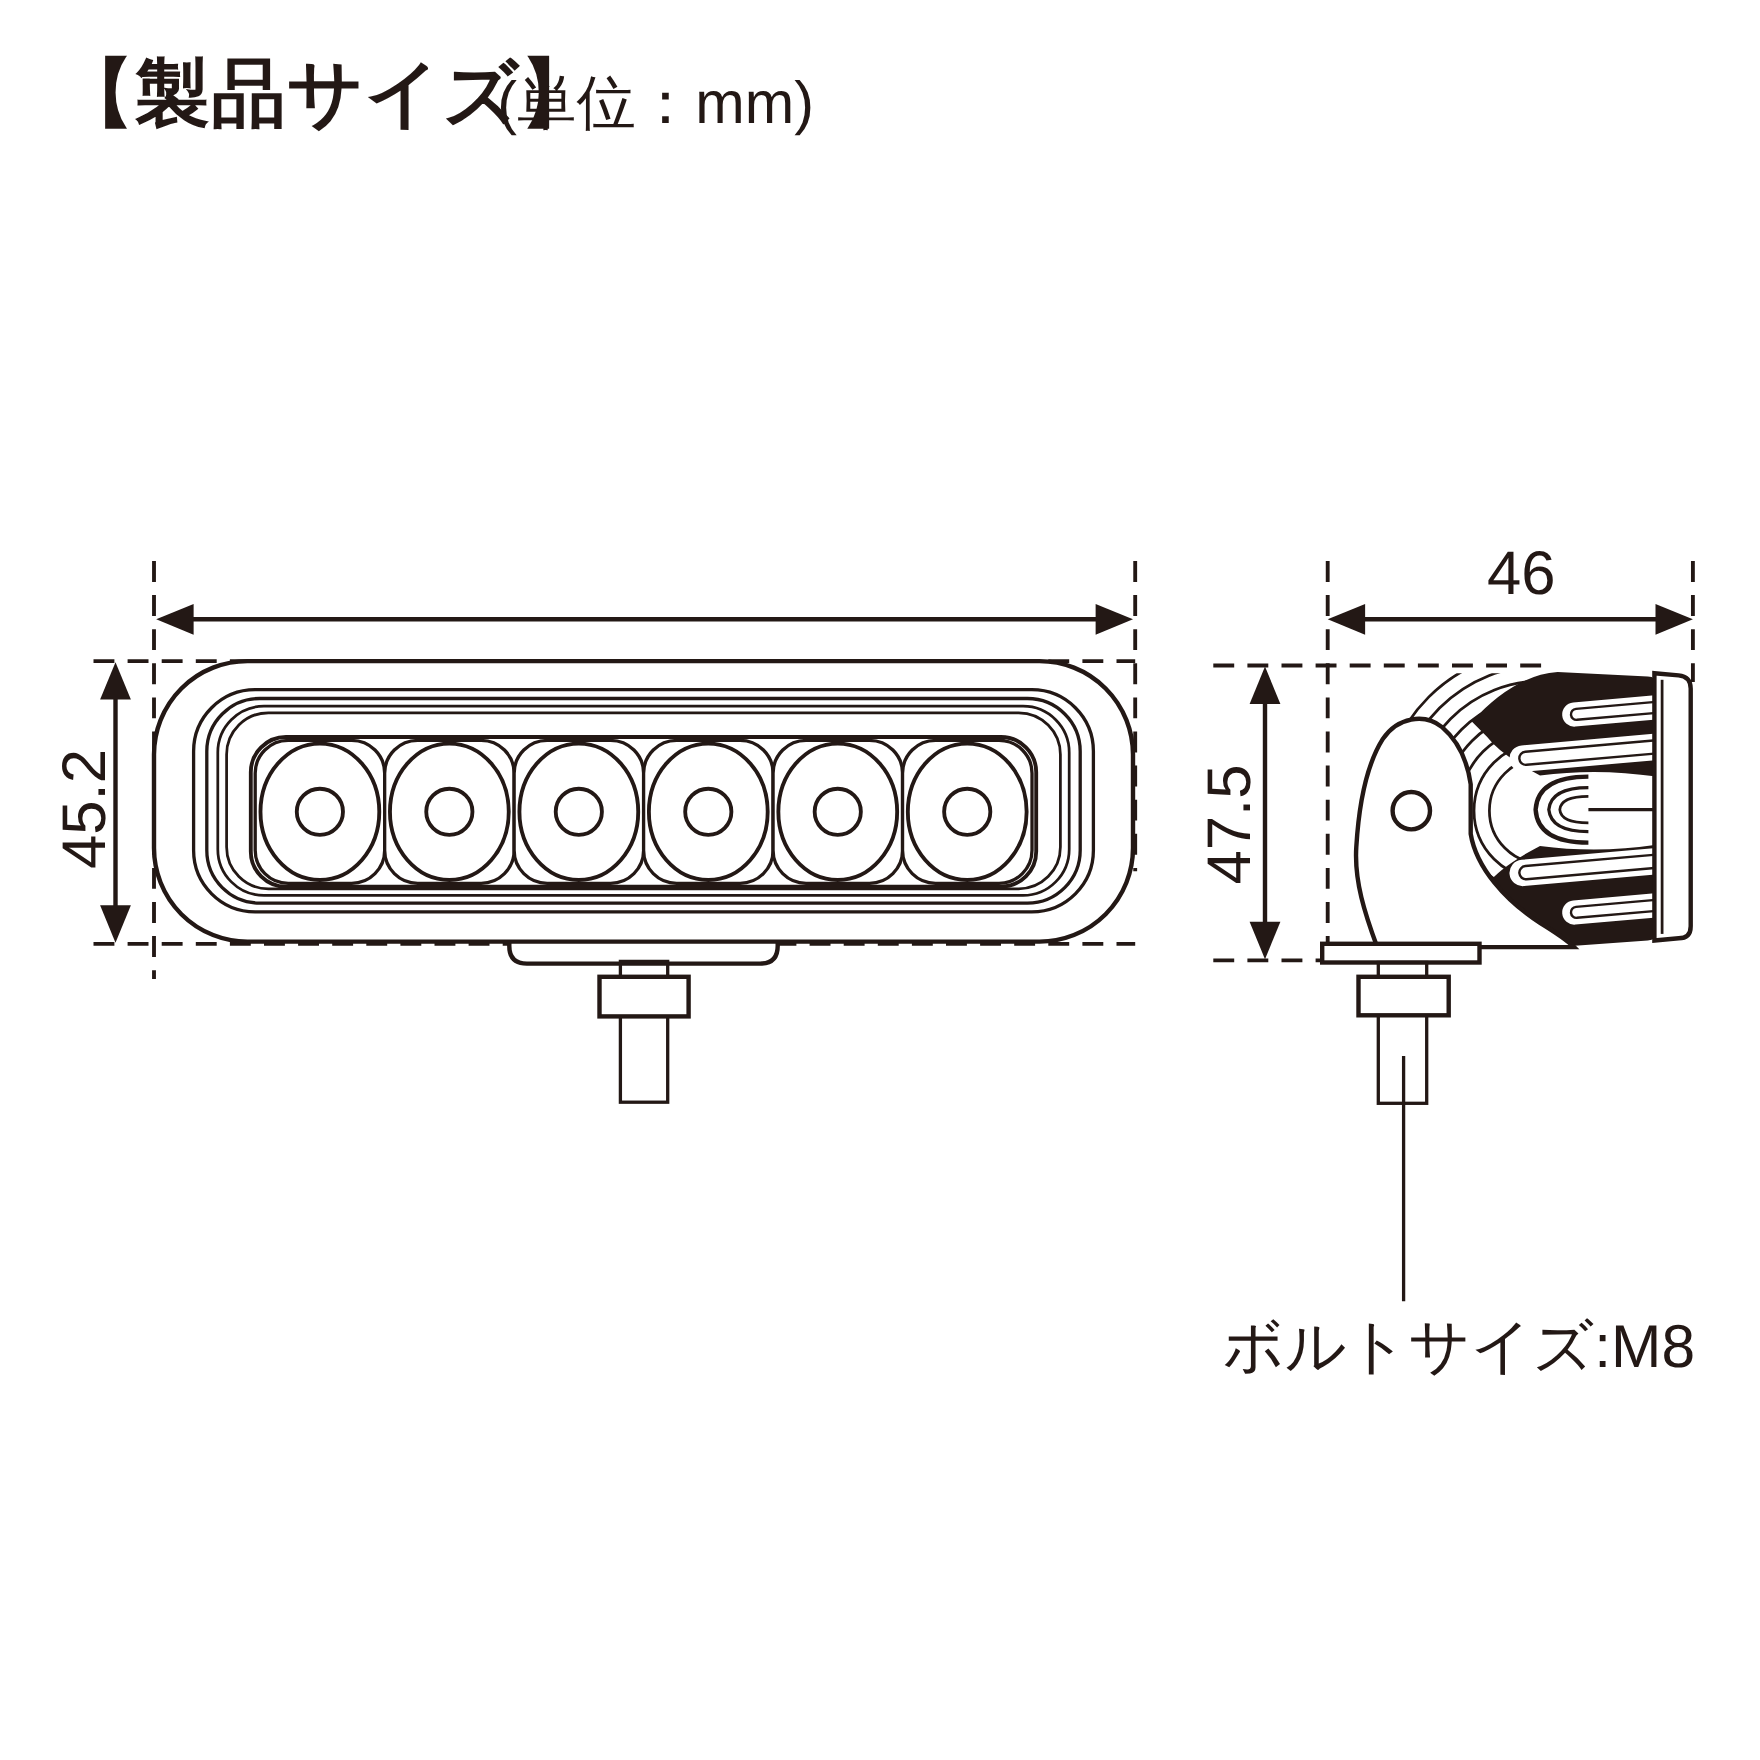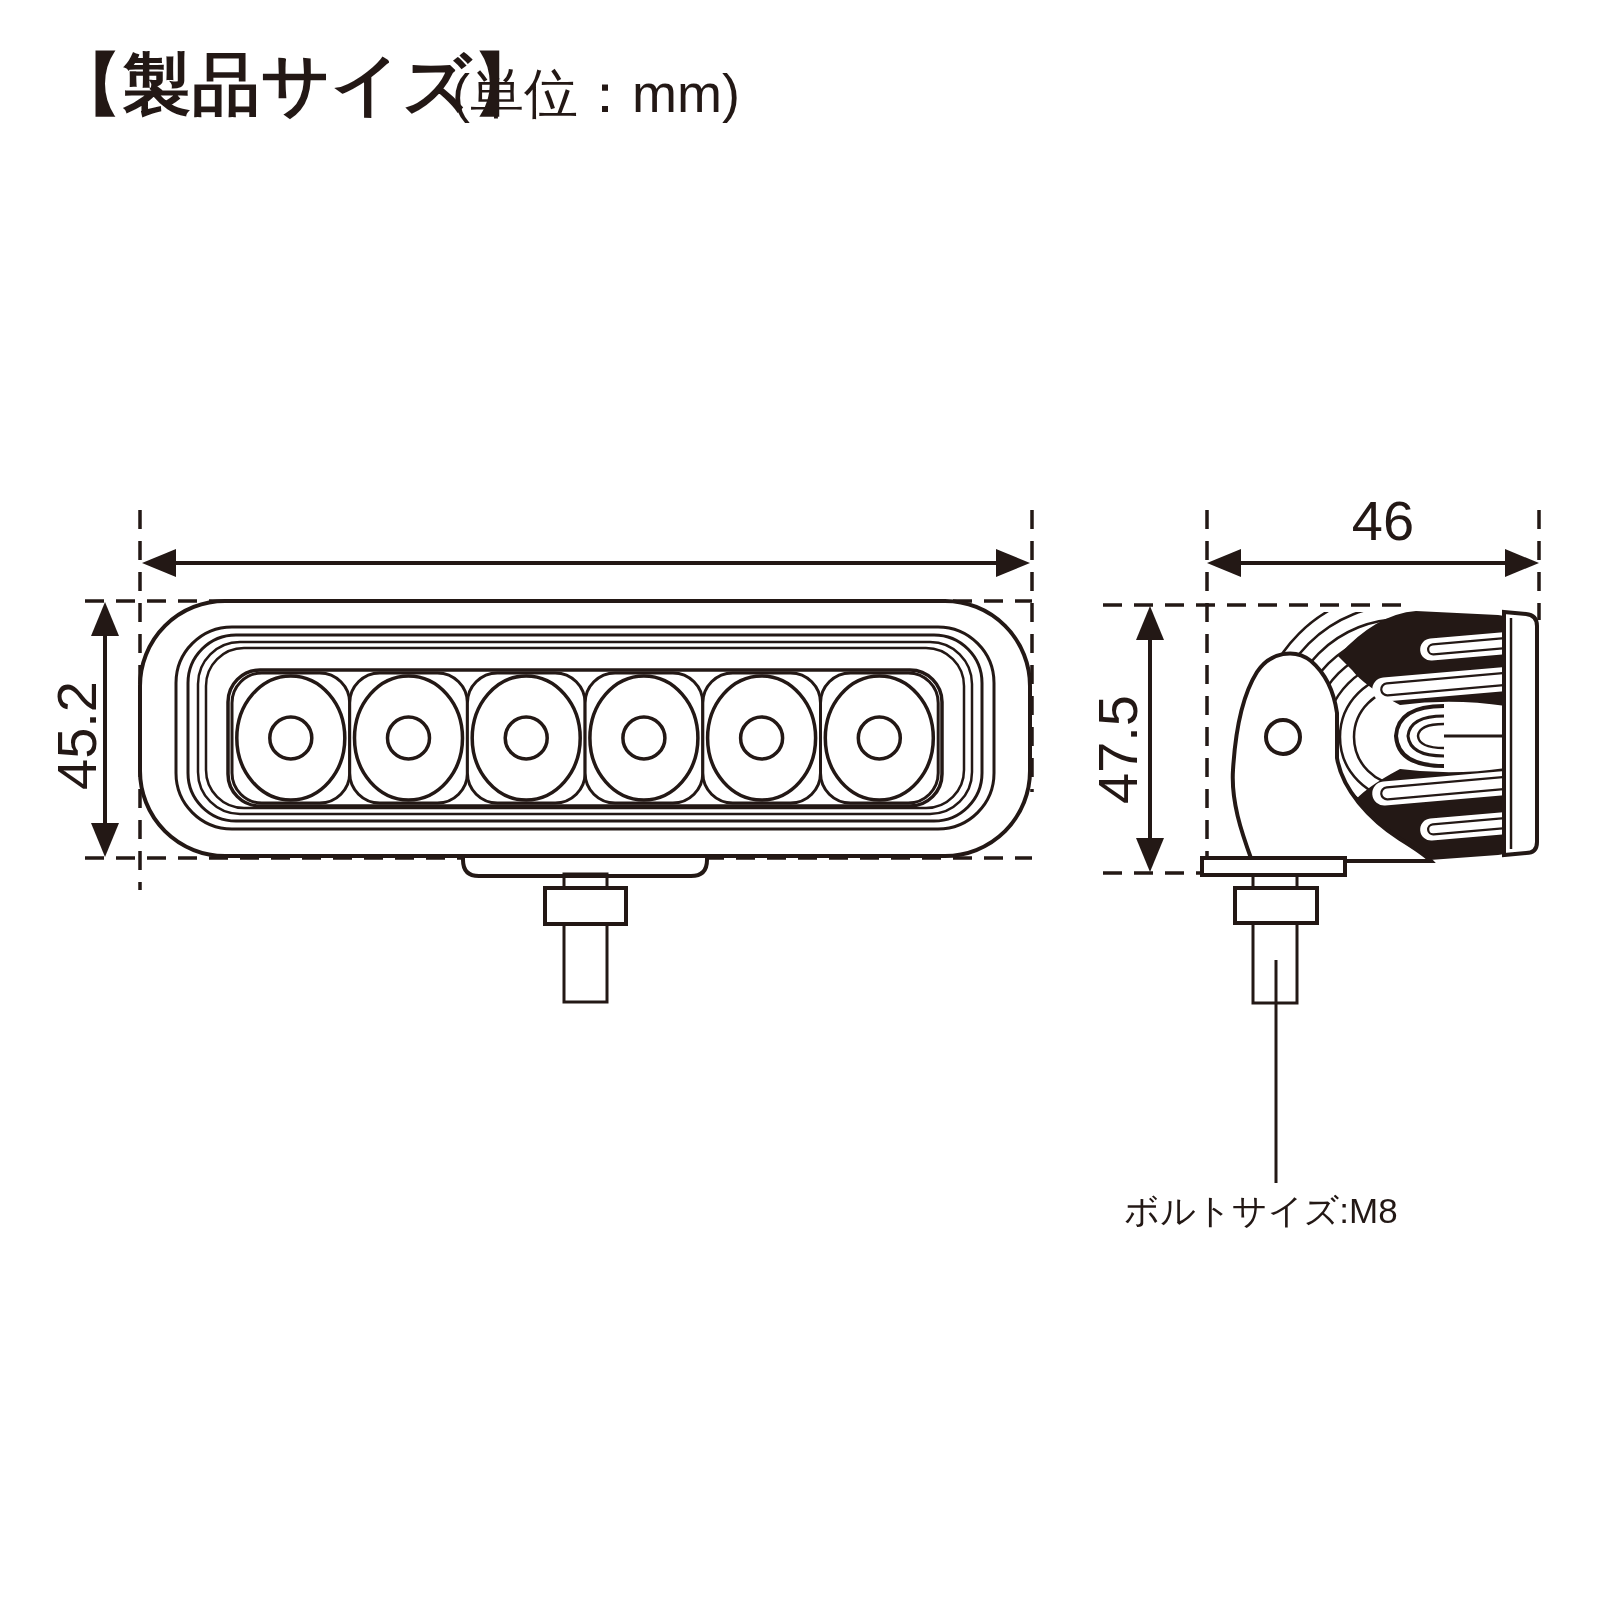--- a/index.html
+++ b/index.html
@@ -5,21 +5,21 @@
   html,body{margin:0;padding:0;background:#fff;}
   #stage{position:relative;width:1600px;height:1600px;background:#fff;overflow:hidden;
          font-family:"Liberation Sans","DejaVu Sans",sans-serif;color:#231815;}
   .label{position:absolute;color:#231815;white-space:nowrap;}
   #title-main{left:54px;top:40px;font-size:68px;font-weight:600;letter-spacing:1px;}
   #title-unit{left:452px;top:58px;font-size:54px;font-weight:500;}
   .dim{font-size:56px;font-weight:500;text-align:center;}
   #dim-front-height{left:-24px;top:703px;width:200px;transform:rotate(-90deg);}
   #dim-side-width{left:1303px;top:488px;width:160px;}
   #dim-side-height{left:1017px;top:717px;width:200px;transform:rotate(-90deg);}
-  #bolt-label{left:981px;top:1188px;width:560px;font-size:35px;font-weight:500;text-align:center;}
+  #bolt-label{left:981px;top:1188px;width:560px;font-size:55px;font-weight:500;text-align:right;}
   svg{position:absolute;left:0;top:0;}
   .k{stroke:#231815;fill:none;}
   .fw{fill:#ffffff;}
   .fb{fill:#231815;stroke:none;}
   .ah{fill:#231815;stroke:none;}
   .w4{stroke-width:4;}
   .w35{stroke-width:3.5;}
   .w3{stroke-width:3;}
   .w25{stroke-width:2.5;}
   .w22{stroke-width:2.2;}

